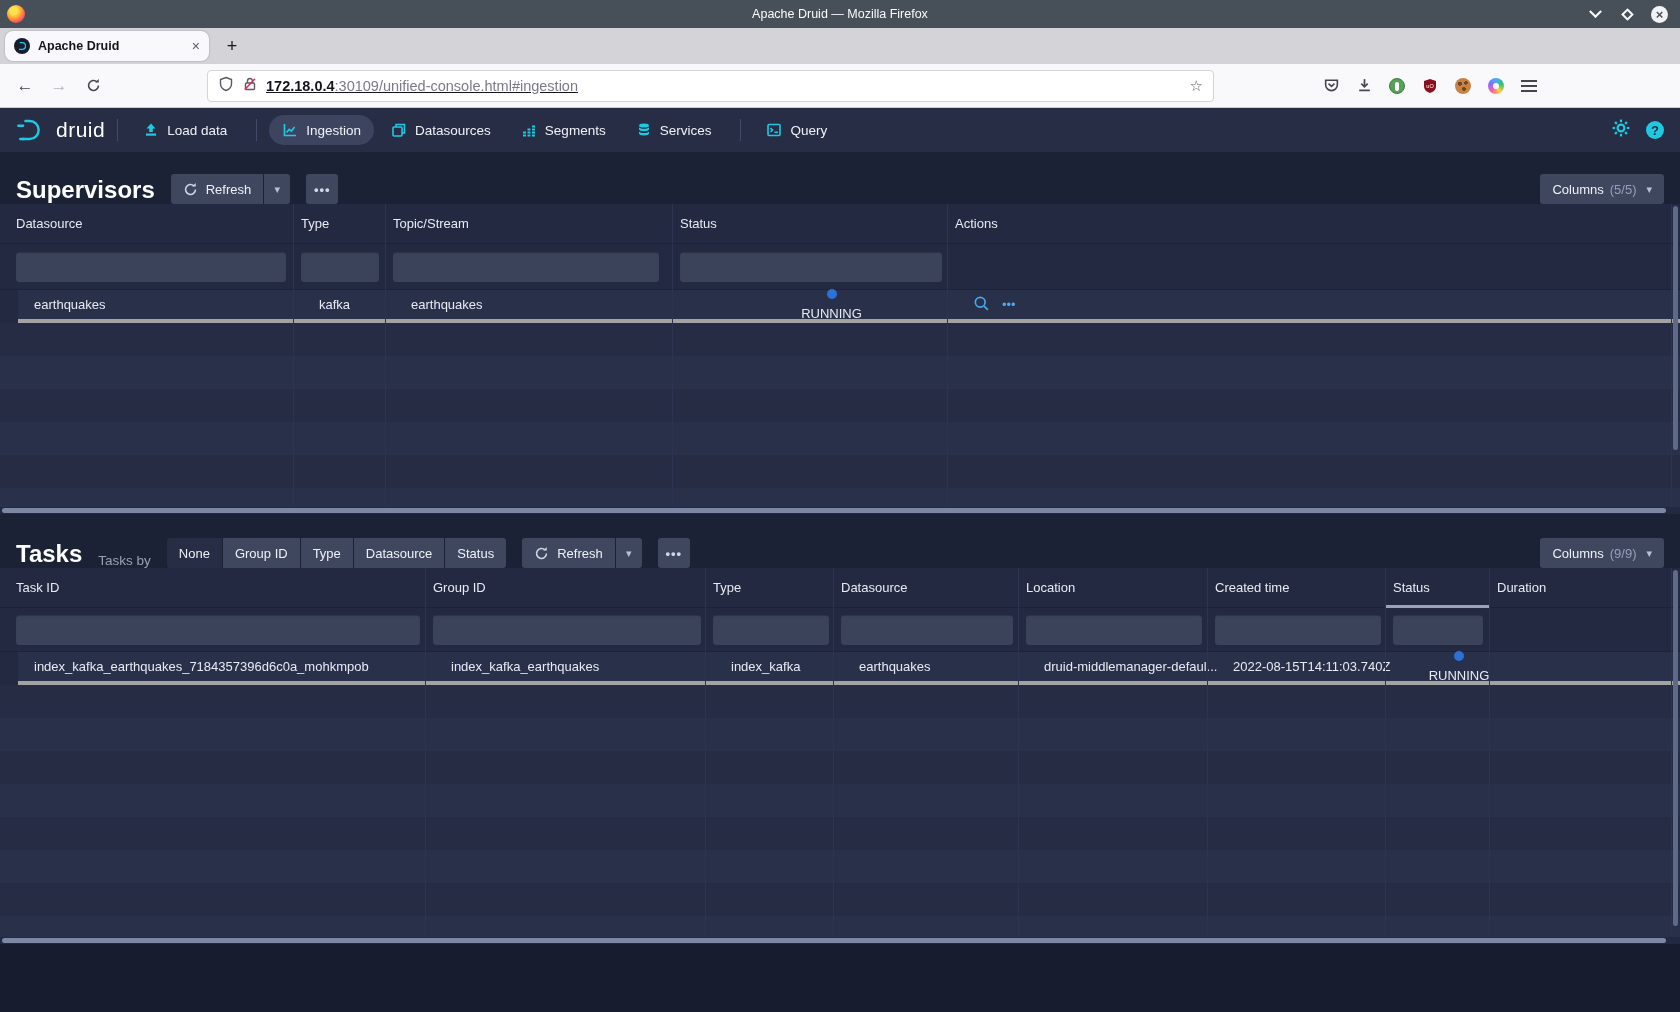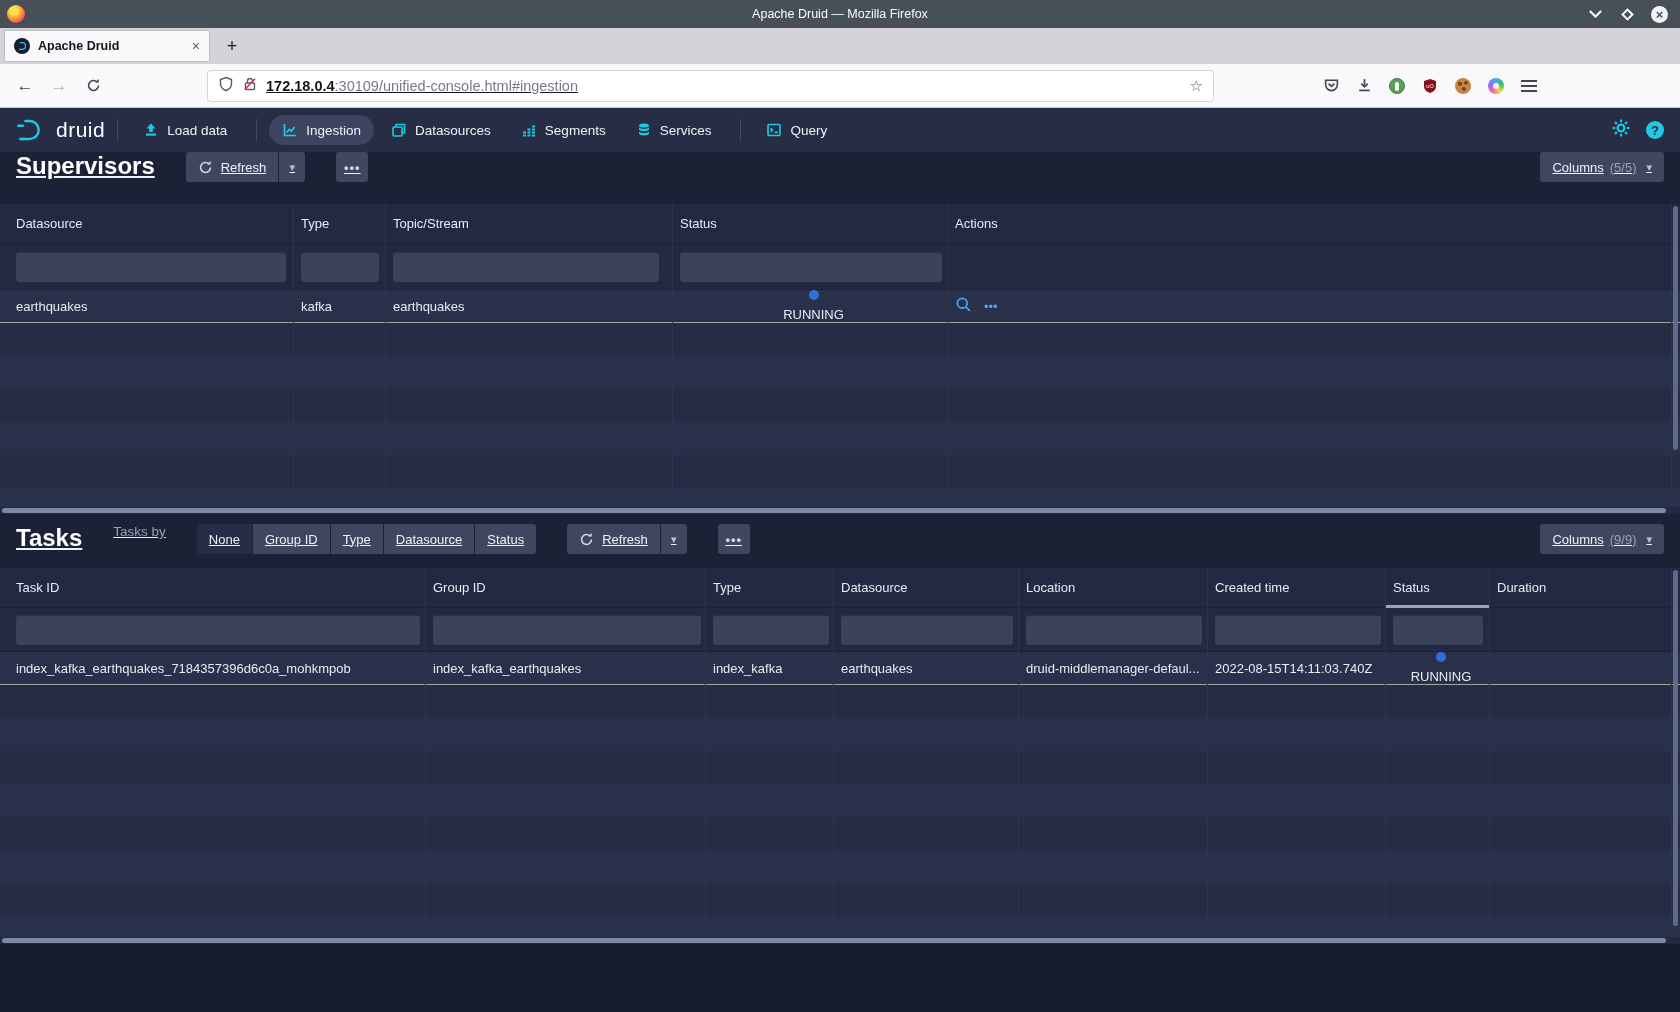--- a/index.html
+++ b/index.html
@@ -12,21 +12,21 @@
   .ff-logo { width:18px; height:18px; border-radius:50%; margin-left:7px;
              background: radial-gradient(circle at 38% 32%, #ffe14d 0 22%, #ff9a2e 48%, #f0476f 75%, #8a3ddb 100%); }
   .win-title { position:absolute; left:0; right:0; text-align:center; color:#fbfbfe; font-size:12.5px; }
   .winctl { margin-left:auto; display:flex; align-items:center; gap:16px; padding-right:12px; z-index:2; }
   .wc { color:#fbfbfe; display:flex; align-items:center; justify-content:center; width:16px; height:16px; }
   .wc-chev { width:9px; height:9px; border-right:2px solid #fbfbfe; border-bottom:2px solid #fbfbfe; transform:rotate(45deg) translate(-2px,-2px); }
   .wc-diamond { width:9px; height:9px; border:2px solid #fbfbfe; transform:rotate(45deg); }
   .wc-close { width:17px; height:17px; border-radius:50%; background:#f2f2f4; color:#474f58; font-size:13px; font-weight:bold; line-height:17px; text-align:center; }
 
   .tabbar { height:36px; background:#d4d4d8; display:flex; align-items:center; padding-left:5px; }
-  .tab { width:204px; height:30px; background:#f9f9fb; border-radius:0; display:flex; align-items:center;
+  .tab { width:204px; height:30px; background:#f9f9fb; border-radius:8px; display:flex; align-items:center;
          padding:4px 9px; gap:8px; box-shadow:0 0 2px rgba(0,0,0,.3); }
   .tab-label { font-size:12.5px; color:#15141a; flex:1; font-weight:600; }
   .tab-close { color:#5b5b66; font-size:14px; }
   .favicon { width:16px; height:16px; border-radius:50%; background:#161d2e; display:flex; align-items:center; justify-content:center; }
   .newtab { width:30px; height:30px; display:flex; align-items:center; justify-content:center;
             font-size:18px; color:#15141a; margin-left:8px; }
 
   .toolbar { height:44px; background:#f9f9fb; border-bottom:1px solid #cbcbd2; display:flex; align-items:center; padding:0 8px; }
   .navbtn { width:34px; height:30px; display:flex; align-items:center; justify-content:center; font-size:17px; color:#45454d; }
   .navbtn.disabled { color:#b4b4bc; }
@@ -56,21 +56,21 @@
   .brand-text { font-size:21px; font-weight:400; color:#fff; letter-spacing:.5px; }
   .nav-sep { width:1px; height:22px; background:#414a68; margin:0 12px; }
   .nav-item { display:flex; align-items:center; gap:8px; height:30px; padding:0 13px; border-radius:15px;
               font-size:13.5px; color:#f0f2f7; margin-right:4px; }
   .nav-item.active { background:#3c4460; }
   .nav-icon { color:#1fc9e2; display:flex; }
   .nav-right { margin-left:auto; display:flex; align-items:center; gap:16px; color:#1fc9e2; }
   .help-circle { width:18px; height:18px; border-radius:50%; background:#1fc9e2; color:#262d45;
                  font-weight:bold; font-size:13px; display:flex; align-items:center; justify-content:center; }
 
-  .sec-head { height:52px; display:flex; align-items:flex-start; padding:0 16px; gap:31px;text-decoration:underline; }
+  .sec-head { height:52px; display:flex; align-items:flex-end; padding:0 16px; gap:16px; }
   .sec-head.tasks-head { height:44px; }
   .sec-title { font-size:24px; font-weight:600; color:#fff; }
   .btn { height:30px; background:#3f475f; border-radius:3px; color:#eef1f7; font-size:13px;
          display:flex; align-items:center; padding:0 12px; gap:8px; }
   .split { display:flex; gap:1px; }
   .split .main { border-radius:3px 0 0 3px; }
   .split .caret-btn { width:26px; padding:0; justify-content:center; border-radius:0 3px 3px 0; color:#b9c0d2; font-size:11px; }
   .more-btn { width:32px; padding:0; justify-content:center; color:#cfd5e3; font-weight:bold; letter-spacing:1px; }
   .columns-btn { margin-left:auto; gap:6px; }
   .columns-btn .count { color:#97a0b8; }
@@ -83,21 +83,21 @@
   .seg .btn.active { background:#272d45; }
 
   .tbl { position:relative; background:#222941; width:1680px; }
   .sup-tbl { height:310px; }
   .tasks-tbl { height:376px; }
   .thead { display:grid; height:40px; align-items:center; font-size:13px; color:#e8ebf3;
            border-bottom:1px solid #1c2333; }
   .tfilter { display:grid; height:46px; align-items:center; border-bottom:1px solid #1c2333; }
   .tasks-tbl .tfilter { height:44px; }
   .trow { display:grid; height:33px; align-items:center; font-size:13px; color:#e8ebf3;
-          background:#29304a; border-bottom:1px solid #a3a3a3; }
+          background:#29304a; border-bottom:4px solid #a3a3a3;margin-left:18px; }
   .sup-cols { grid-template-columns:293px 92px 287px 275px auto; }
   .task-cols { grid-template-columns:425px 280px 128px 185px 189px 178px 104px auto; }
   .cell { padding-left:8px; white-space:nowrap; overflow:hidden; }
   .cell.first { padding-left:16px; }
   .tfilter input { height:30px; background:#3b435b; border:none; border-radius:3px; outline:none;
                    color:#fff; font-size:13px; padding:0 8px; margin-left:8px;
                    box-shadow: inset 0 1px 1px rgba(0,0,0,.25); }
   .tfilter .fi-first { margin-left:16px; }
   .status-cell { display:flex; align-items:center; gap:7px;flex-direction:column; }
   .status-dot { width:10px; height:10px; border-radius:50%; background:#2c71d8; }

